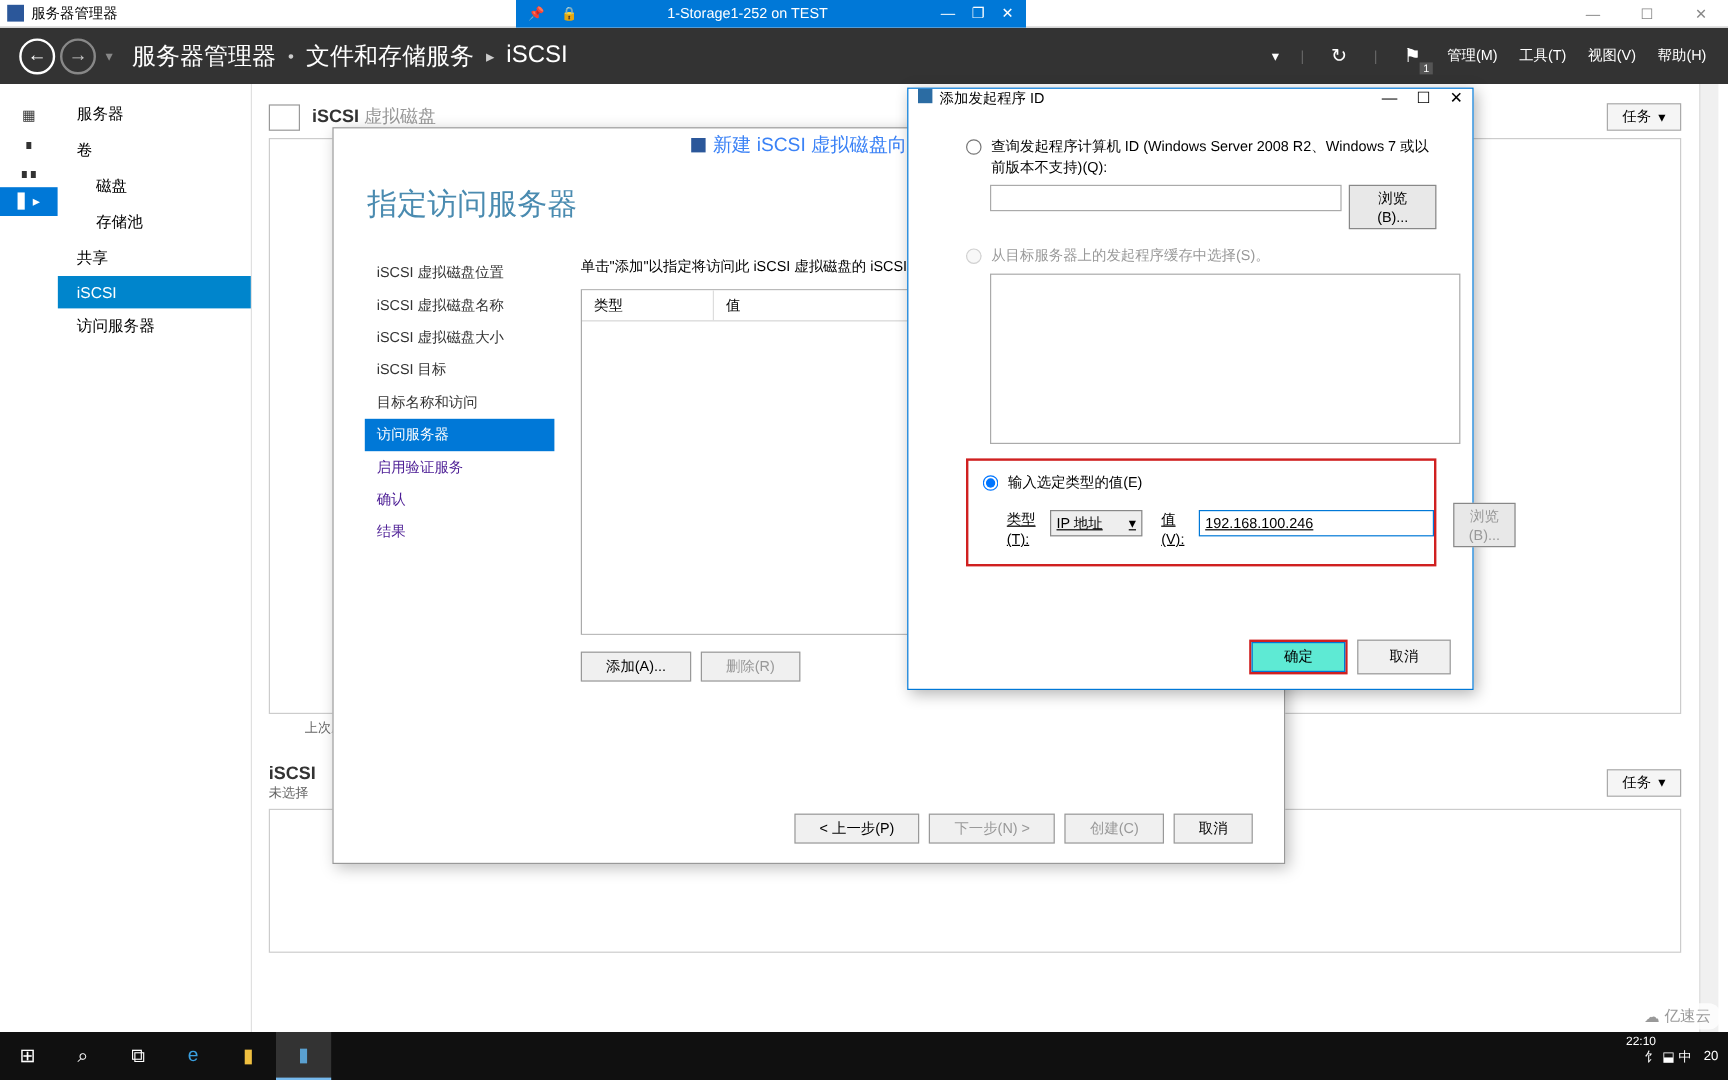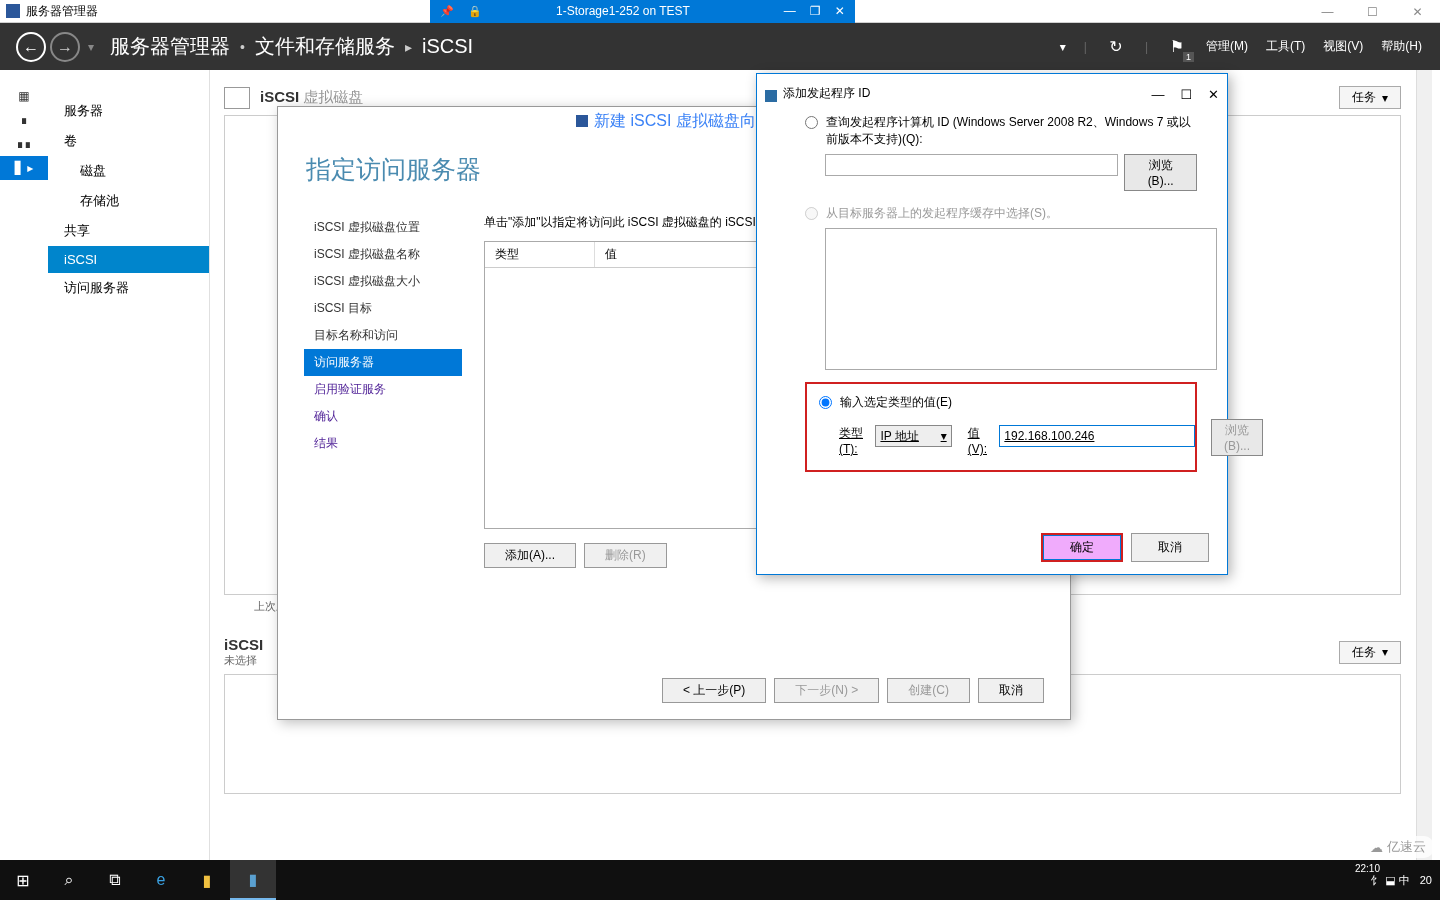--- a/index.html
+++ b/index.html
@@ -25,21 +25,21 @@
 .sm-tools { margin-left: auto; display: flex; align-items: center; gap: 18px; padding-right: 18px; font-size: 12px; }
 .sm-tool-icon { width: 22px; height: 22px; display: inline-flex; align-items: center; justify-content: center; font-size: 16px; }
 .sm-flag { position: relative; }
 .sm-flag-badge { position: absolute; bottom: -4px; right: -6px; background: #555; color: #fff; font-size: 9px; padding: 0 3px; }
 
 
 .left-pane { position: absolute; top: 70px; left: 0; width: 210px; bottom: 40px; background: #fff; border-right: 1px solid #e0e0e0; }
 .left-icons { width: 48px; background: #fff; float: left; height: 100%; padding-top: 14px; }
 .left-icon-item { width: 48px; height: 24px; display: flex; align-items: center; justify-content: center; color: #333; }
 .left-icon-item.sel { background: #0078d7; color: #fff; }
-.left-tree { margin-left: 48px; padding-top: 26px; }
+.left-tree { margin-left: 48px; padding-top: 10px; }
 .tree-item { padding: 6px 16px; font-size: 13px; cursor: default; }
 .tree-item.child { padding-left: 32px; }
 .tree-item.sel { background: #0085cc; color: #fff; }
 
 
 .main-area { position: absolute; top: 70px; left: 210px; right: 25px; bottom: 40px; background: #fff; padding: 12px 14px; }
 .section-head { display: flex; align-items: center; gap: 10px; padding: 4px 0; }
 .sect-icon { width: 26px; height: 22px; border: 1px solid #999; }
 .sect-block { display: flex; flex-direction: column; }
 .sect-title { font-size: 15px; color: #333; }
@@ -64,38 +64,38 @@
 .wiz-thead { display: flex; background: #fff; border-bottom: 1px solid #ccc; }
 .wiz-th { padding: 4px 10px; font-size: 12px; border-right: 1px solid #ddd; }
 .wiz-tbody { height: 260px; background: #fff; }
 .wiz-actions { margin-top: 14px; display: flex; gap: 8px; }
 .btn { border: 1px solid #999; background: #f0f0f0; padding: 3px 20px; font-size: 12px; }
 .btn.dis { color: #999; }
 .wiz-footer { position: absolute; bottom: 16px; right: 26px; display: flex; gap: 8px; }
 
 
 .modal { position: absolute; top: 73px; left: 756px; width: 472px; height: 502px; background: #fff; border: 1px solid #0078d7; box-shadow: 3px 3px 12px rgba(0,0,0,0.3); z-index: 20; }
-.modal-title { height: 28px; display: flex; align-items: flex-end; padding: 0 8px; gap: 6px; font-size: 12px; }
+.modal-title { height: 28px; display: flex; align-items: flex-start; padding: 0 8px; gap: 6px; font-size: 12px; }
 .modal-wc { margin-left: auto; display: flex; gap: 16px; font-size: 13px; }
 .modal-hdr { padding: 14px 24px 10px; font-size: 21px; color: #2b6ca3; }
 .modal-body { padding: 12px 30px 0 48px; }
 .radio-row { display: flex; align-items: flex-start; gap: 8px; font-size: 12px; margin-bottom: 6px; }
 .radio-row input[type=radio] { margin-top: 2px; }
 .radio-label { flex: 1; }
 .text-input { width: 313px; border: 1px solid #aaa; height: 22px; padding: 0 4px; font-size: 12px; }
 .browse-btn { border: 1px solid #888; background: #e8e8e8; padding: 2px 12px; font-size: 12px; }
 .listbox { width: 392px; height: 142px; border: 1px solid #aaa; background: #fff; margin-top: 4px; }
 .opt3-box { border: 2px solid #d02020; padding: 10px 12px 14px; margin-top: 12px; }
 .opt3-fields { display: flex; gap: 16px; margin-top: 8px; align-items: flex-end; }
 .field-col { display: flex; flex-direction: row; gap: 2px; font-size: 12px; text-decoration: underline; }
 .sel-input { border: 1px solid #888; background: #eee; height: 22px; width: 92px; padding: 0 4px; display: flex; align-items: center; justify-content: space-between; }
 .val-input { border: 1px solid #0078d7; height: 22px; width: 206px; padding: 0 4px; font-size: 12px; }
 .modal-footer { position: absolute; bottom: 12px; right: 18px; display: flex; gap: 8px; }
 .ok-btn { border: 2px solid #d02020; padding: 0; }
-.ok-btn-inner { border: 1px solid #0078d7; padding: 3px 26px; background: #f0abfc; font-size: 12px; }
+.ok-btn-inner { border: 1px solid #0078d7; padding: 3px 26px; background: #5eead4; font-size: 12px; }
 .dis-label { color: #999; }
 
 
 .taskbar { position: absolute; bottom: 0; left: 0; right: 0; height: 40px; background: #101010; display: flex; align-items: center; }
 .tb-item { width: 46px; height: 40px; display: flex; align-items: center; justify-content: center; color: #fff; font-size: 16px; }
 .tb-item.active { background: #333; border-bottom: 2px solid #76b9ed; }
 .tb-right { margin-left: auto; display: flex; align-items: center; gap: 10px; color: #fff; padding-right: 8px; font-size: 11px; }
 .watermark { position: absolute; right: 6px; bottom: 42px; color: #999; font-size: 13px; background: rgba(255,255,255,0.8); padding: 2px 8px; border-radius: 10px; display: flex; align-items: center; gap: 4px; }
 .disabled-text { color: #999; }
 </style>

